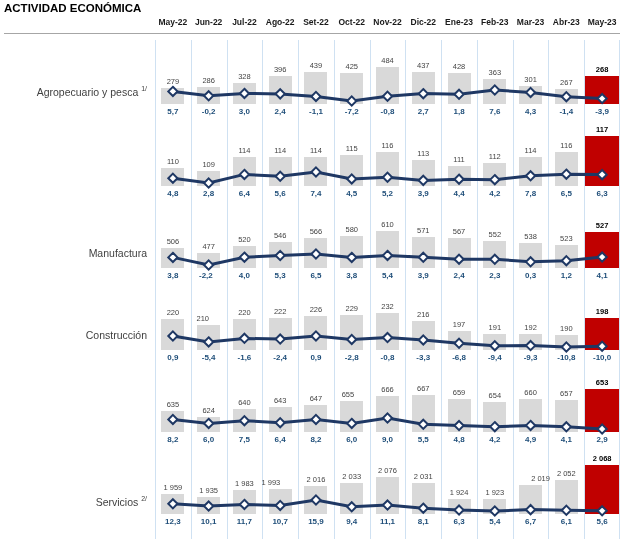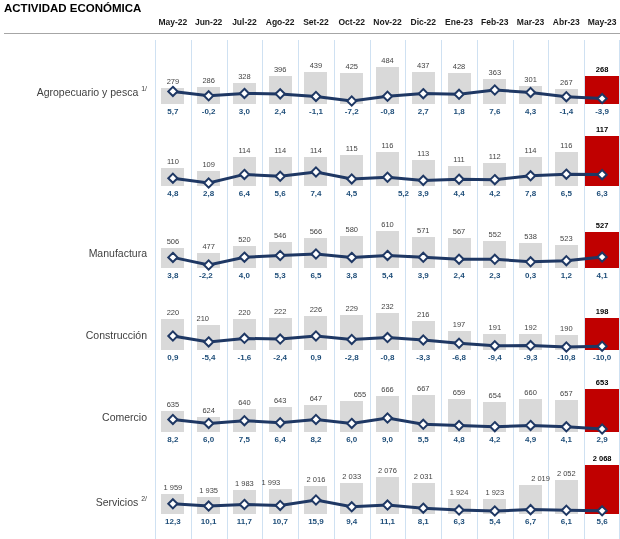--- a/index.html
+++ b/index.html
@@ -123,21 +123,21 @@
     <div class="vlabel" style="left: 262.308px; width: 35.7692px; top: 146.25px;">114</div>
     <div class="plabel" style="left: 262.308px; width: 35.7692px; top: 189px;">5,6</div>
     <div class="bar" style="left: 304.462px; top: 157.25px; width: 23px; height: 28.75px; background: rgb(217, 217, 217);"></div>
     <div class="vlabel" style="left: 298.077px; width: 35.7692px; top: 146.25px;">114</div>
     <div class="plabel" style="left: 298.077px; width: 35.7692px; top: 189px;">7,4</div>
     <div class="bar" style="left: 340.231px; top: 154.5px; width: 23px; height: 31.5px; background: rgb(217, 217, 217);"></div>
     <div class="vlabel" style="left: 333.846px; width: 35.7692px; top: 143.5px;">115</div>
     <div class="plabel" style="left: 333.846px; width: 35.7692px; top: 189px;">4,5</div>
     <div class="bar" style="left: 376px; top: 151.75px; width: 23px; height: 34.25px; background: rgb(217, 217, 217);"></div>
     <div class="vlabel" style="left: 369.615px; width: 35.7692px; top: 140.75px;">116</div>
-    <div class="plabel" style="left: 369.615px; width: 35.7692px; top: 189px; padding-left: 16px;">5,2</div>
+    <div class="plabel" style="left: 369.615px; width: 35.7692px; top: 189px;">5,2</div>
     <div class="bar" style="left: 411.769px; top: 160px; width: 23px; height: 26px; background: rgb(217, 217, 217);"></div>
     <div class="vlabel" style="left: 405.385px; width: 35.7692px; top: 149px;">113</div>
     <div class="plabel" style="left: 405.385px; width: 35.7692px; top: 189px;">3,9</div>
     <div class="bar" style="left: 447.538px; top: 165.5px; width: 23px; height: 20.5px; background: rgb(217, 217, 217);"></div>
     <div class="vlabel" style="left: 441.154px; width: 35.7692px; top: 154.5px;">111</div>
     <div class="plabel" style="left: 441.154px; width: 35.7692px; top: 189px;">4,4</div>
     <div class="bar" style="left: 483.308px; top: 162.75px; width: 23px; height: 23.25px; background: rgb(217, 217, 217);"></div>
     <div class="vlabel" style="left: 476.923px; width: 35.7692px; top: 151.75px;">112</div>
     <div class="plabel" style="left: 476.923px; width: 35.7692px; top: 189px;">4,2</div>
     <div class="bar" style="left: 519.077px; top: 157.25px; width: 23px; height: 28.75px; background: rgb(217, 217, 217);"></div>
@@ -270,38 +270,37 @@
       <path d="M 315.96153846153845 40.4 L 320.5615384615385 45 L 315.96153846153845 49.6 L 311.36153846153843 45 Z" fill="#ffffff" stroke="#1f3864" stroke-width="2"></path>
       <path d="M 351.7307692307692 43.878632478632476 L 356.33076923076925 48.47863247863248 L 351.7307692307692 53.07863247863248 L 347.1307692307692 48.47863247863248 Z" fill="#ffffff" stroke="#1f3864" stroke-width="2"></path>
       <path d="M 387.5 41.998290598290595 L 392.1 46.598290598290596 L 387.5 51.1982905982906 L 382.9 46.598290598290596 Z" fill="#ffffff" stroke="#1f3864" stroke-width="2"></path>
       <path d="M 423.2692307692308 44.34871794871795 L 427.8692307692308 48.94871794871795 L 423.2692307692308 53.54871794871795 L 418.66923076923075 48.94871794871795 Z" fill="#ffffff" stroke="#1f3864" stroke-width="2"></path>
       <path d="M 459.0384615384615 47.63931623931624 L 463.6384615384615 52.23931623931624 L 459.0384615384615 56.83931623931624 L 454.43846153846147 52.23931623931624 Z" fill="#ffffff" stroke="#1f3864" stroke-width="2"></path>
       <path d="M 494.80769230769226 50.08376068376068 L 499.4076923076923 54.68376068376068 L 494.80769230769226 59.28376068376068 L 490.20769230769224 54.68376068376068 Z" fill="#ffffff" stroke="#1f3864" stroke-width="2"></path>
       <path d="M 530.5769230769231 49.98974358974359 L 535.1769230769231 54.58974358974359 L 530.5769230769231 59.18974358974359 L 525.9769230769231 54.58974358974359 Z" fill="#ffffff" stroke="#1f3864" stroke-width="2"></path>
       <path d="M 566.3461538461538 51.4 L 570.9461538461538 56 L 566.3461538461538 60.6 L 561.7461538461538 56 Z" fill="#ffffff" stroke="#1f3864" stroke-width="2"></path>
       <path d="M 602.1153846153845 50.64786324786325 L 606.7153846153846 55.24786324786325 L 602.1153846153845 59.84786324786325 L 597.5153846153845 55.24786324786325 Z" fill="#ffffff" stroke="#1f3864" stroke-width="2"></path>
     </svg>
-    <div class="rowlabel" style="top: 410px; width: 147px;">Comercio</div>
     <div class="bar" style="left: 161.385px; top: 411.372px; width: 23px; height: 20.6279px; background: rgb(217, 217, 217);"></div>
     <div class="vlabel" style="left: 155px; width: 35.7692px; top: 400.372px;">635</div>
     <div class="plabel" style="left: 155px; width: 35.7692px; top: 435px;">8,2</div>
     <div class="bar" style="left: 197.154px; top: 417px; width: 23px; height: 15px; background: rgb(217, 217, 217);"></div>
     <div class="vlabel" style="left: 190.769px; width: 35.7692px; top: 406px;">624</div>
     <div class="plabel" style="left: 190.769px; width: 35.7692px; top: 435px;">6,0</div>
     <div class="bar" style="left: 232.923px; top: 408.814px; width: 23px; height: 23.186px; background: rgb(217, 217, 217);"></div>
     <div class="vlabel" style="left: 226.538px; width: 35.7692px; top: 397.814px;">640</div>
     <div class="plabel" style="left: 226.538px; width: 35.7692px; top: 435px;">7,5</div>
     <div class="bar" style="left: 268.692px; top: 407.279px; width: 23px; height: 24.7209px; background: rgb(217, 217, 217);"></div>
     <div class="vlabel" style="left: 262.308px; width: 35.7692px; top: 396.279px;">643</div>
     <div class="plabel" style="left: 262.308px; width: 35.7692px; top: 435px;">6,4</div>
     <div class="bar" style="left: 304.462px; top: 405.233px; width: 23px; height: 26.7674px; background: rgb(217, 217, 217);"></div>
     <div class="vlabel" style="left: 298.077px; width: 35.7692px; top: 394.233px;">647</div>
     <div class="plabel" style="left: 298.077px; width: 35.7692px; top: 435px;">8,2</div>
     <div class="bar" style="left: 340.231px; top: 401.14px; width: 23px; height: 30.8605px; background: rgb(217, 217, 217);"></div>
-    <div class="vlabel" style="left: 342px; width: 35.7692px; top: 390.14px;">655</div>
+    <div class="vlabel" style="left: 330px; width: 35.7692px; top: 390.14px;">655</div>
     <div class="plabel" style="left: 333.846px; width: 35.7692px; top: 435px;">6,0</div>
     <div class="bar" style="left: 376px; top: 395.512px; width: 23px; height: 36.4884px; background: rgb(217, 217, 217);"></div>
     <div class="vlabel" style="left: 369.615px; width: 35.7692px; top: 384.512px;">666</div>
     <div class="plabel" style="left: 369.615px; width: 35.7692px; top: 435px;">9,0</div>
     <div class="bar" style="left: 411.769px; top: 395px; width: 23px; height: 37px; background: rgb(217, 217, 217);"></div>
     <div class="vlabel" style="left: 405.385px; width: 35.7692px; top: 384px;">667</div>
     <div class="plabel" style="left: 405.385px; width: 35.7692px; top: 435px;">5,5</div>
     <div class="bar" style="left: 447.538px; top: 399.093px; width: 23px; height: 32.907px; background: rgb(217, 217, 217);"></div>
     <div class="vlabel" style="left: 441.154px; width: 35.7692px; top: 388.093px;">659</div>
     <div class="plabel" style="left: 441.154px; width: 35.7692px; top: 435px;">4,8</div>

